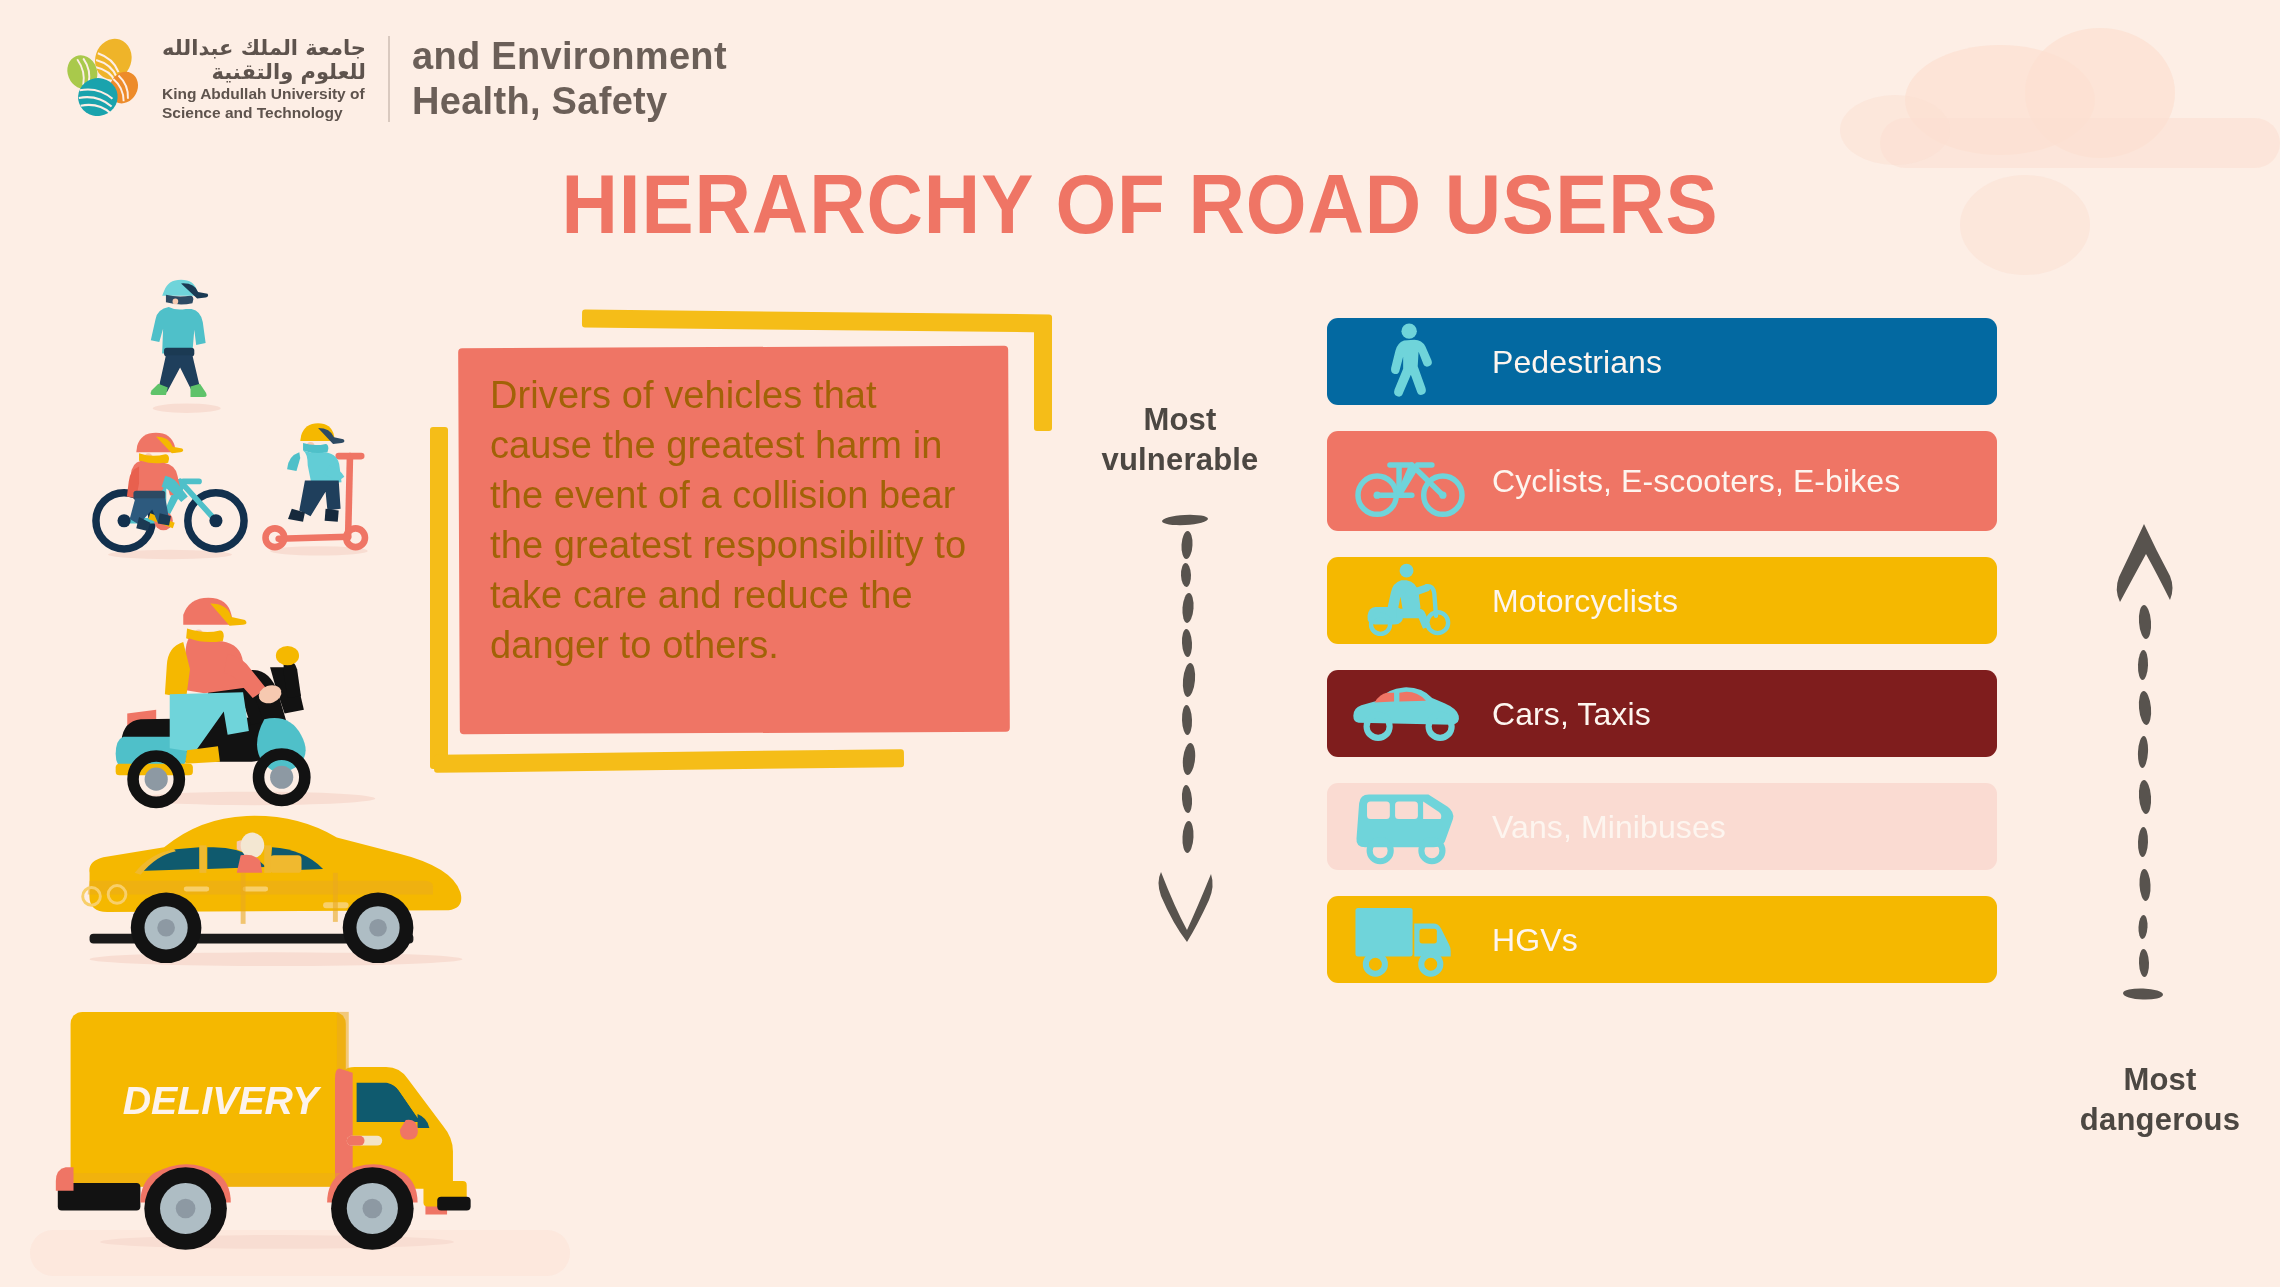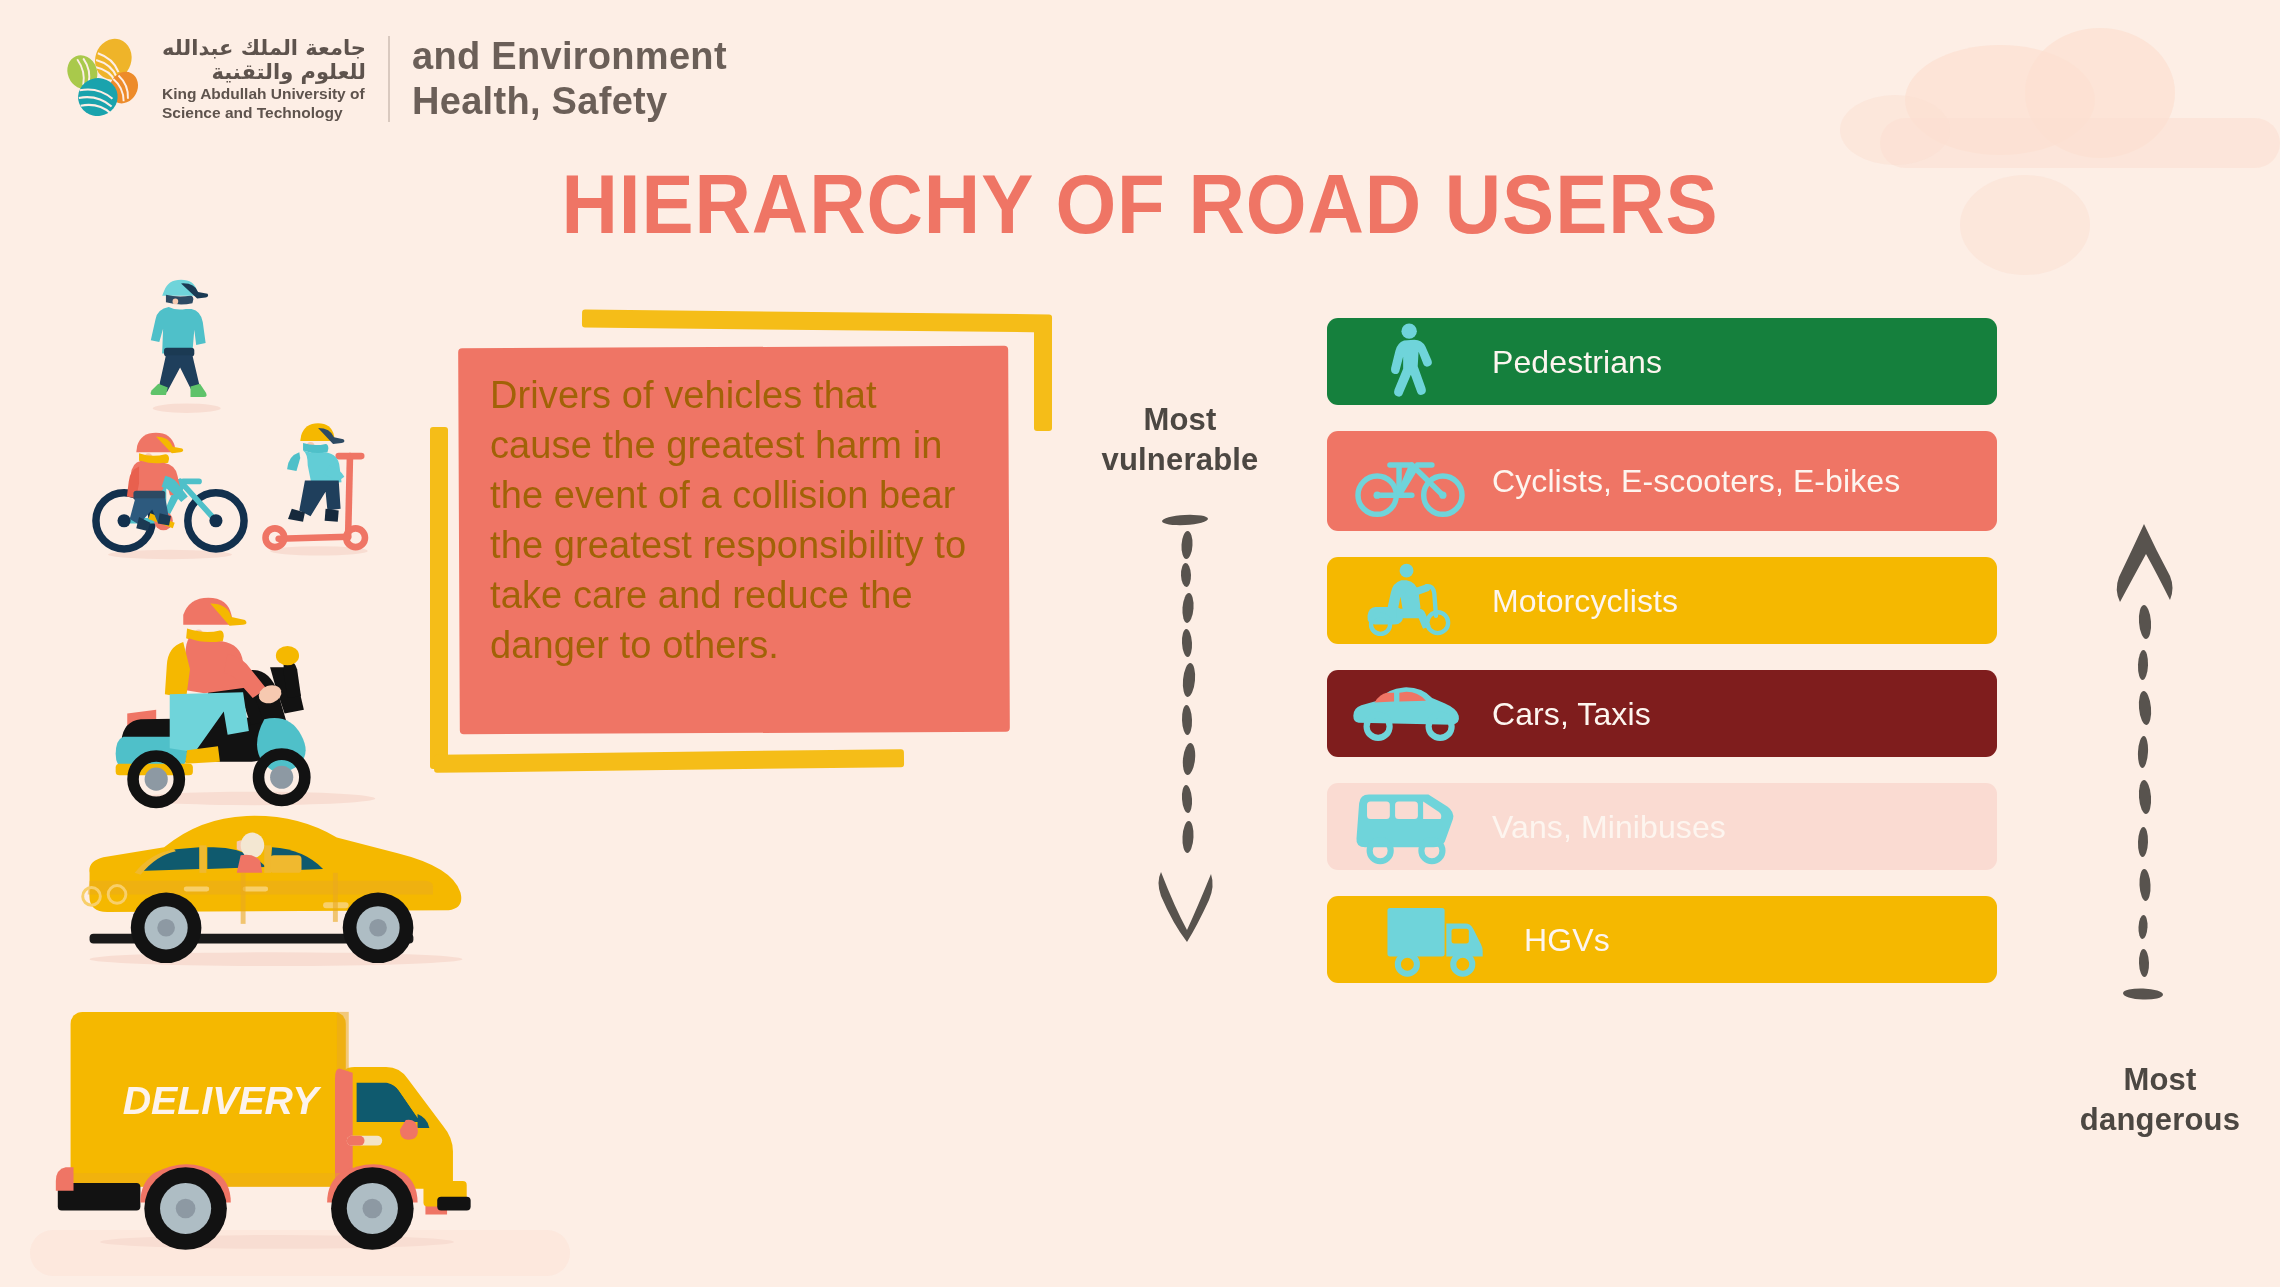--- a/index.html
+++ b/index.html
@@ -163,21 +163,21 @@
         <ellipse cx="59" cy="247" rx="6" ry="16" transform="rotate(6 59 247)"></ellipse>
         <ellipse cx="57" cy="287" rx="5" ry="14" transform="rotate(-4 57 287)"></ellipse>
         <ellipse cx="58" cy="325" rx="5.5" ry="16" transform="rotate(3 58 325)"></ellipse>
         <path d="M31 360 q14 36 26 58 q11 -24 24 -56 q4 12 -2 26 q-12 26 -22 42 q-14 -18 -26 -46 q-5 -14 0 -24 z"></path>
       </g>
     </svg>
   </div>
 
   <div class="bars">
 
-    <div class="bar" style="background:#15803d;text-align:center;">
+    <div class="bar" style="background:#0369a1;text-align:center;">
       <div class="ic">
         <svg viewBox="0 0 70 90" width="60" height="78" aria-hidden="true">
           <g fill="#6fd4da">
             <circle cx="34" cy="9" r="9"></circle>
             <path d="M28 20 q-8 3 -10 12 l-5 20 q-1 6 4 7 q5 1 6 -5 l4 -15 l0 14 l-10 24 q-2 6 3 8 q5 2 7 -4 l9 -21 l7 19 q2 6 7 4 q5 -2 3 -8 l-9 -25 l1 -17 l5 13 q2 6 7 4 q5 -2 3 -7 l-7 -16 q-4 -8 -13 -8 z"></path>
           </g>
         </svg>
       </div>
       <div class="lb">Pedestrians</div>
     </div>
@@ -252,21 +252,21 @@
           </g>
           <g fill="none" stroke="#6fd4da" stroke-width="7">
             <circle cx="31" cy="70" r="12"></circle>
             <circle cx="90" cy="70" r="12"></circle>
           </g>
         </svg>
       </div>
       <div class="lb">Vans, Minibuses</div>
     </div>
 
-    <div class="bar" style="background:#f5b800;padding-left:32px;">
+    <div class="bar" style="background:#f5b800;">
       <div class="ic">
         <svg viewBox="0 0 134 86" width="116" height="76" aria-hidden="true">
           <g fill="#6fd4da">
             <rect x="4" y="6" width="66" height="56" rx="3"></rect>
             <path d="M72 24 l22 0 q6 0 9 6 l9 18 q2 4 2 8 l0 6 l-42 0 z"></path>
           </g>
           <rect x="78" y="30" width="20" height="17" rx="3" fill="#f5b800"></rect>
           <g fill="none" stroke="#6fd4da" stroke-width="7">
             <circle cx="27" cy="71" r="11"></circle>
             <circle cx="91" cy="71" r="11"></circle>

